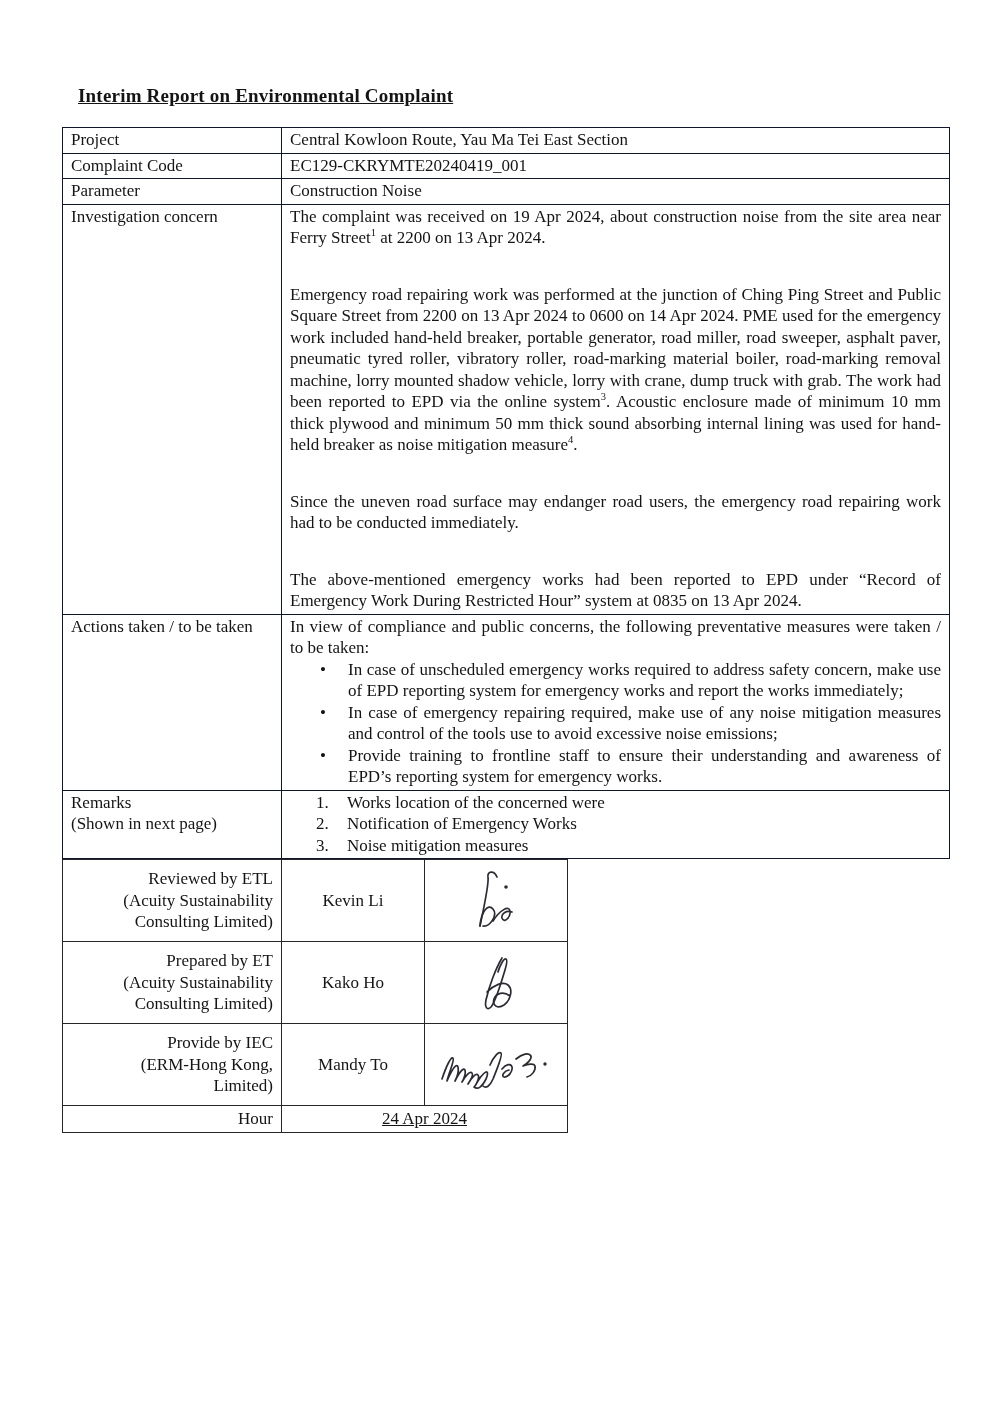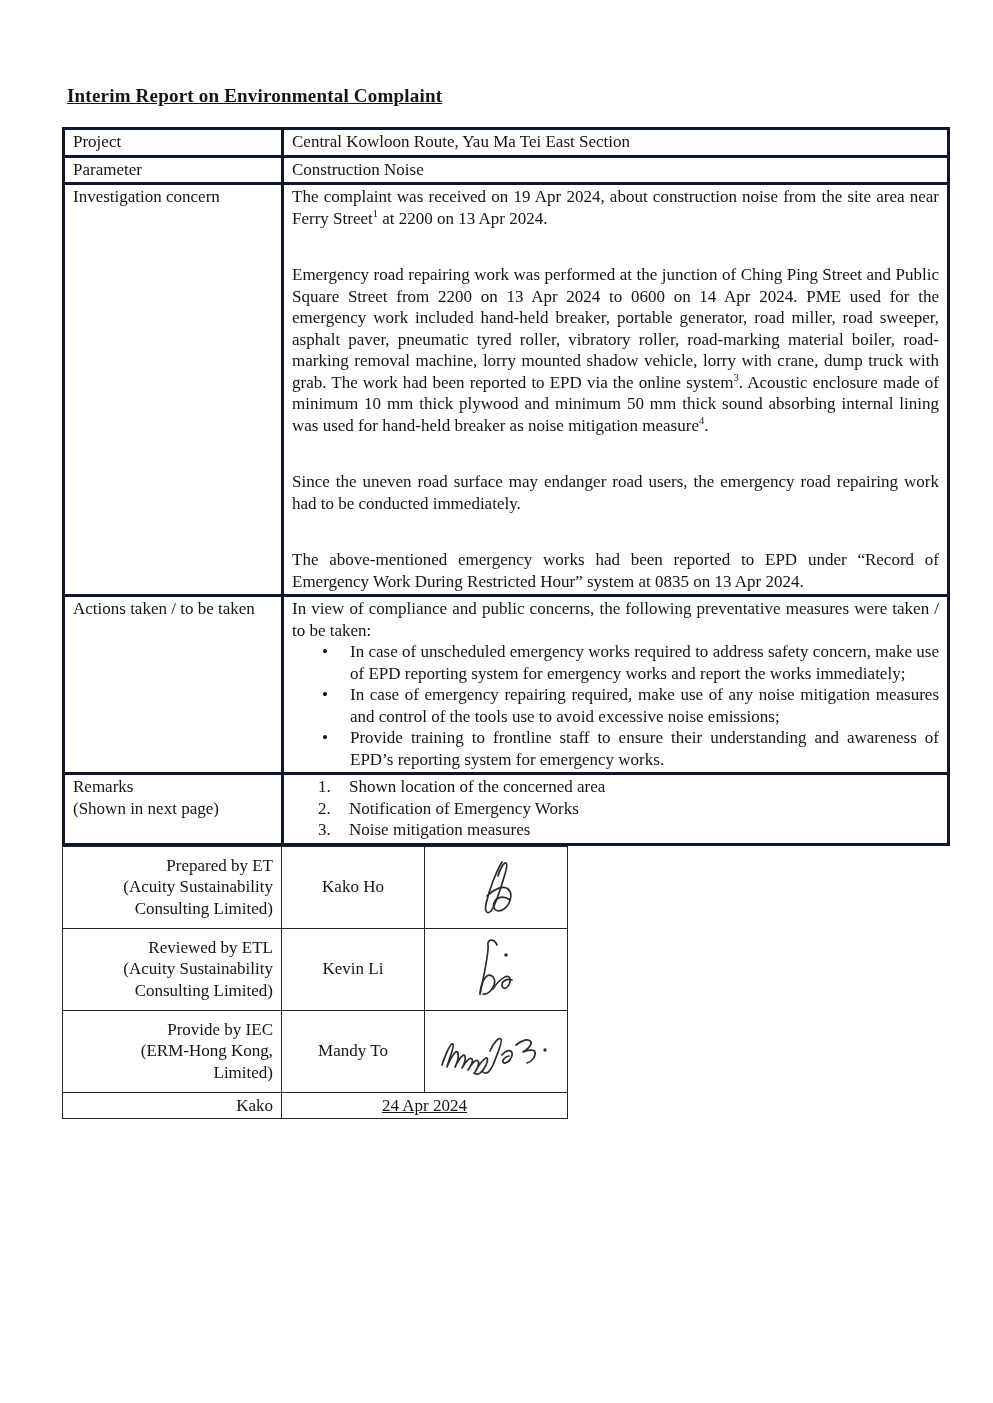--- a/index.html
+++ b/index.html
@@ -11,32 +11,32 @@
     background: #ffffff;
     color: #141414;
     font-family: "Liberation Serif", "DejaVu Serif", serif;
     font-size: 17px;
     line-height: 21.5px;
     overflow: hidden;
   }
   .content { position: absolute; left: 62px; top: 84px; width: 888px; }
 
   .doc-title {
-    margin: 0 0 19px 5px;
+    margin: 0 0 19px 16px;
     font-size: 19px;
     font-weight: bold;
     text-decoration: underline;
     line-height: 24px;
     letter-spacing: 0.2px;
   }
 
   table { border-collapse: collapse; }
   .main-table { width: 888px; table-layout: fixed; }
   .main-table td {
-    border: 3px solid #0f172a;
+    border: 1px solid #0f172a;
     vertical-align: top;
     padding: 1px 8px 2px 8px;
   }
   .main-table td.label-col { width: 219px; }
 
   .cell p { margin: 0; text-align: justify; }
   .cell p + p { margin-top: 35px; }
   sup { font-size: 0.62em; line-height: 0; vertical-align: super; }
 
   .bullet-row { display: flex; padding-left: 30px; }
@@ -70,20 +70,24 @@
 
     <h1 class="doc-title">Interim Report on Environmental Complaint</h1>
 
     <table class="main-table">
       <tbody>
           <tr>
         <td class="label-col">Project</td>
         <td class="cell">Central Kowloon Route, Yau Ma Tei East Section</td>
       </tr>
       <tr>
+        <td class="label-col">Complaint Code</td>
+        <td class="cell">EC129-CKRYMTE20240419_001</td>
+      </tr>
+      <tr>
         <td class="label-col">Parameter</td>
         <td class="cell">Construction Noise</td>
       </tr>
       <tr>
         <td class="label-col">Investigation concern</td>
         <td class="cell">
           <p>The complaint was received on 19 Apr 2024, about construction noise from the site area near Ferry Street<sup>1</sup> at 2200 on 13 Apr 2024.</p>
           <p>Emergency road repairing work was performed at the junction of Ching Ping Street and Public Square Street from 2200 on 13 Apr 2024 to 0600 on 14 Apr 2024.  PME used for the emergency work included hand-held breaker, portable generator, road miller, road sweeper, asphalt paver, pneumatic tyred roller, vibratory roller, road-marking material boiler, road-marking removal machine, lorry mounted shadow vehicle, lorry with crane, dump truck with grab. The work had been reported to EPD via the online system<sup>3</sup>. Acoustic enclosure made of minimum 10 mm thick plywood and minimum 50 mm thick sound absorbing internal lining was used for hand-held breaker as noise mitigation measure<sup>4</sup>.</p>
           <p>Since the uneven road surface may endanger road users, the emergency road repairing work had to be conducted immediately.</p>
           <p>The above-mentioned emergency works had been reported to EPD under “Record of Emergency Work During Restricted Hour” system at 0835 on 13 Apr 2024.</p>
@@ -106,79 +110,79 @@
             <span class="bullet-text">Provide training to frontline staff to ensure their understanding and awareness of EPD’s reporting system for emergency works.</span>
           </div>
         </td>
       </tr>
       <tr>
         <td class="label-col prelines">Remarks
 (Shown in next page)</td>
         <td class="cell">
           <div class="list-row">
             <span class="list-num">1.</span>
-            <span class="list-text">Shown location of the concerned area</span>
+            <span class="list-text">Works location of the concerned were</span>
           </div>
           <div class="list-row">
             <span class="list-num">2.</span>
             <span class="list-text">Notification of Emergency Works</span>
           </div>
           <div class="list-row">
             <span class="list-num">3.</span>
             <span class="list-text">Noise mitigation measures</span>
           </div>
         </td>
       </tr>
     </tbody>
       </table>
 
     <table class="sig-table">
       <tbody>
           <tr class="sig-row">
-        <td class="role-cell prelines">Prepared by ET
-(Acuity Sustainability
-Consulting Limited)</td>
-        <td class="name-cell">Kako Ho</td>
-        <td class="sign-cell">
-          <svg class="signature-svg" width="62" height="66" viewBox="0 0 62 66">
-            <path d="M37 8 C31 18 24 36 21 50 C19.5 57 22 61 26 57 C31 51 36 33 40 20 C41.5 15 43 10 41 9 C39 8 35 15 33 22"></path>
-            <path d="M22 42 C29 35 38 31 43 35 C48 39 46 50 39 55 C33 59 27 56 29 49 C31 43 39 41 45 46"></path>
-          </svg>
-        </td>
-      </tr>
-      <tr class="sig-row">
         <td class="role-cell prelines">Reviewed by ETL
 (Acuity Sustainability
 Consulting Limited)</td>
         <td class="name-cell">Kevin Li</td>
         <td class="sign-cell">
           <svg class="signature-svg" width="78" height="70" viewBox="0 0 78 70">
             <path d="M40 11 C37 4 30 5 31 11 C32 16 29 32 23 60"></path>
             <path d="M23 60 C24 46 31 37 36 43 C41 49 33 61 26 60"></path>
             <path d="M36 55 C43 44 52 39 53 45 C54 51 47 58 45 52 C44 48 49 44 55 46"></path>
             <circle cx="49" cy="21" r="1.8"></circle>
+          </svg>
+        </td>
+      </tr>
+      <tr class="sig-row">
+        <td class="role-cell prelines">Prepared by ET
+(Acuity Sustainability
+Consulting Limited)</td>
+        <td class="name-cell">Kako Ho</td>
+        <td class="sign-cell">
+          <svg class="signature-svg" width="62" height="66" viewBox="0 0 62 66">
+            <path d="M37 8 C31 18 24 36 21 50 C19.5 57 22 61 26 57 C31 51 36 33 40 20 C41.5 15 43 10 41 9 C39 8 35 15 33 22"></path>
+            <path d="M22 42 C29 35 38 31 43 35 C48 39 46 50 39 55 C33 59 27 56 29 49 C31 43 39 41 45 46"></path>
           </svg>
         </td>
       </tr>
       <tr class="sig-row">
         <td class="role-cell prelines">Provide by IEC
 (ERM-Hong Kong,
 Limited)</td>
         <td class="name-cell">Mandy To</td>
         <td class="sign-cell">
           <svg class="signature-svg" width="120" height="52" viewBox="0 0 120 52">
             <path d="M6 40 C10 28 15 17 17 19 C19 21 13 33 11 42 C17 28 21 24 22 28 C23 32 21 38 19 42 C24 32 28 28 29 31 C30 34 28 40 26 43 C30 36 34 32 36 34 C38 36 34 42 32 45 C36 38 40 34 42 36 C44 38 41 44 39 47 C43 40 47 34 50 33 C52 32.5 52 36 50 40 C46 48 42 51 38 48"></path>
             <path d="M54 26 C58 17 63 12 65 14 C67 16 61 30 57 40 C54 47 50 50 47 47"></path>
             <path d="M66 30 C70 25 75 24 76 28 C77 32 72 39 68 38 C65 37 68 32 73 31"></path>
             <path d="M80 20 C86 15 93 13 95 17 C96 20 91 25 87 27 C92 25 98 24 99 27 C100 31 96 37 91 38"></path>
             <circle cx="109" cy="25" r="1.7"></circle>
           </svg>
         </td>
       </tr>
       <tr class="date-row">
-        <td class="role-cell">Kako</td>
+        <td class="role-cell">Hour</td>
         <td class="date-value" colspan="2">24 Apr 2024</td>
       </tr>
     </tbody>
       </table>
 
   </div>
 </div>
 
 </body></html>

